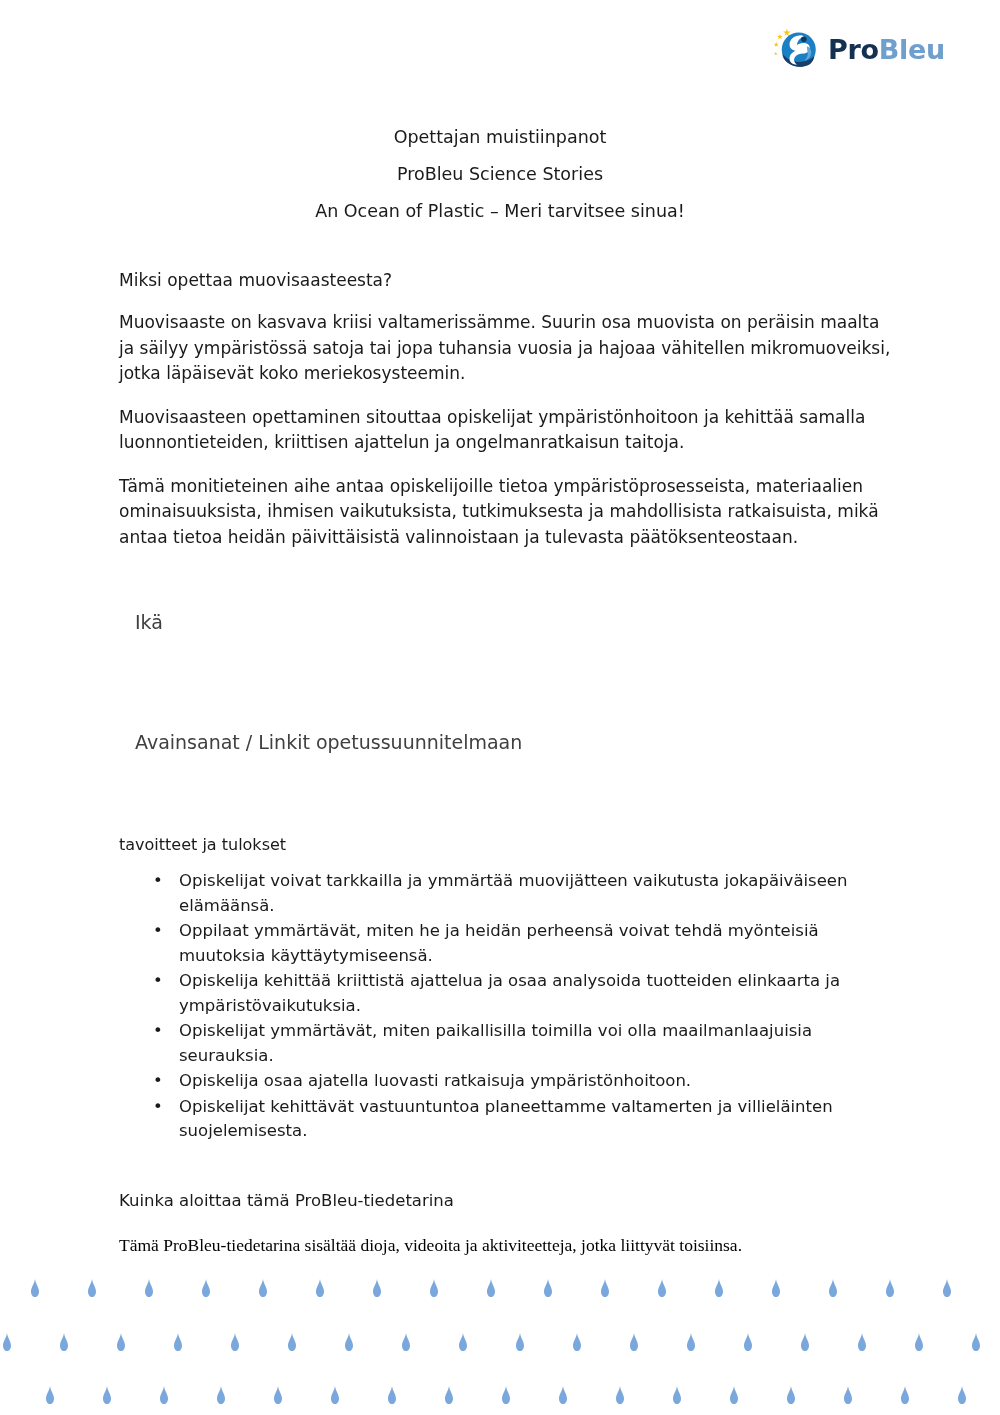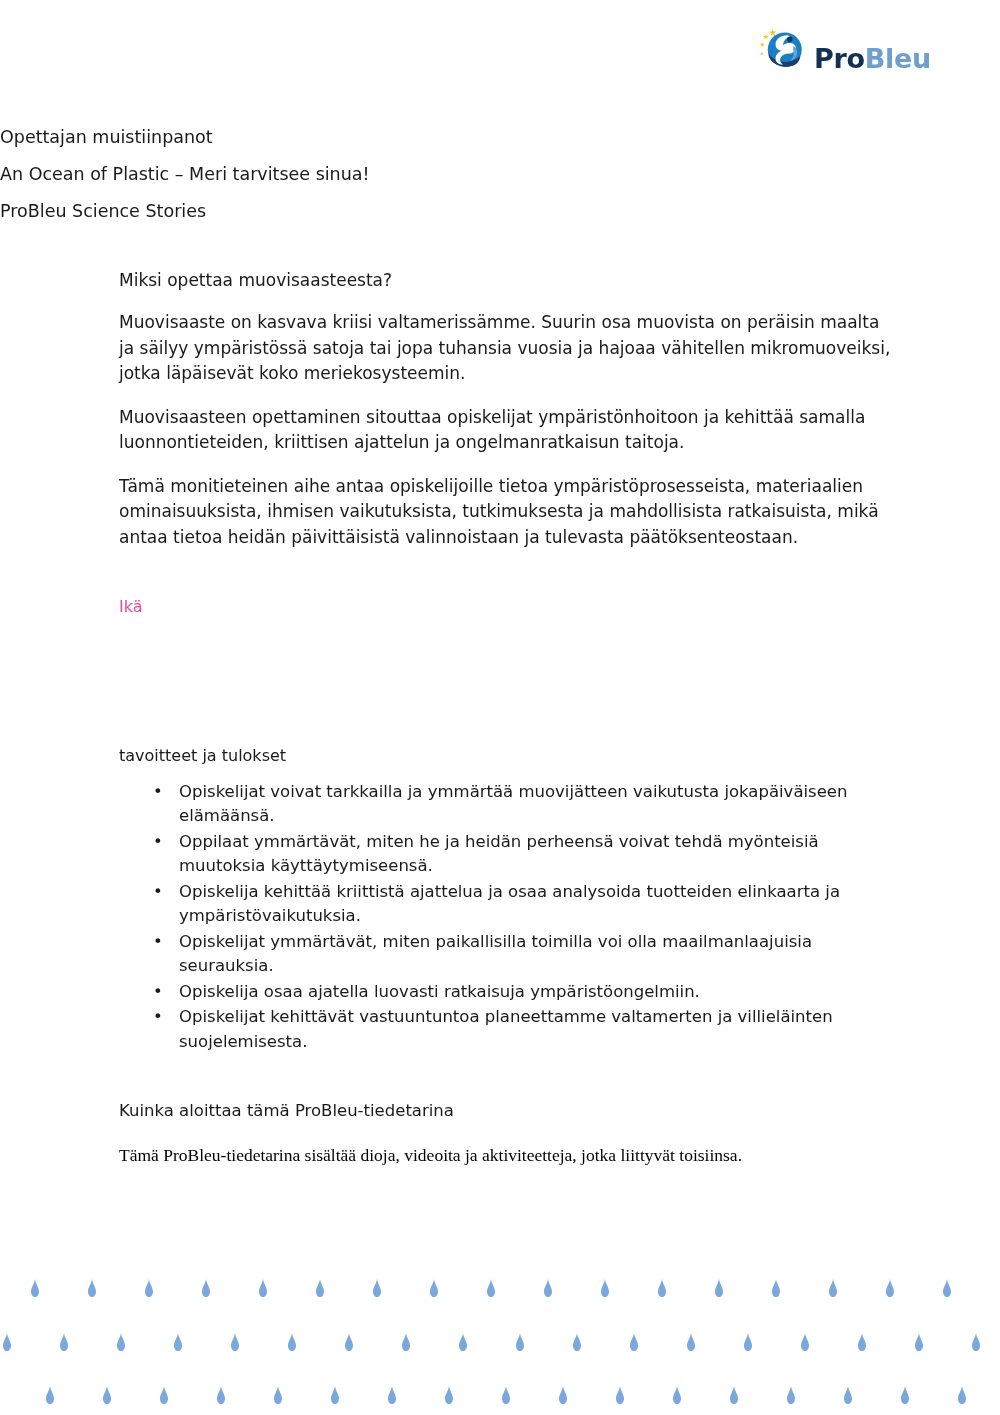--- a/index.html
+++ b/index.html
@@ -13,23 +13,23 @@
     position: relative;
     overflow: hidden;
     font-family: "DejaVu Sans", "Liberation Sans", sans-serif;
     color: #1a1a1a;
   }
 
   
   .doc-header {
     position: absolute;
     top: 26px;
-    right: 69px;
+    right: 55px;
     display: flex;
-    align-items: flex-end;
+    align-items: center;
     gap: 9px;
   }
   .logo-mark {
     width: 46px;
     height: 46px;
     flex: 0 0 46px;
     display: block;
   }
   .logo-word {
     font-size: 27px;
@@ -40,20 +40,21 @@
   }
   .logo-word .w-pro { color: #143152; }
   .logo-word .w-bleu { color: #6f9fcd; }
 
   
   .title-block {
     position: absolute;
     top: 119px;
     left: 0;
     width: 1000px;
+    text-align: center;
   }
   .title-line {
     font-size: 17.5px;
     line-height: 37px;
     color: #1a1a1a;
     font-weight: normal;
   }
 
   
   .content {
@@ -74,24 +75,24 @@
     line-height: 25.5px;
     margin: 8px 0 18px 0;
     color: #1a1a1a;
   }
   .para.last { margin-bottom: 0; }
 
   .gap-lg { height: 44px; }
   .gap-sm { height: 18px; }
 
   .plain {
-    font-size: 16px;
+    font-size: 19px;
     line-height: 25.5px;
-    margin: 0;
-    color: #ec4899;
+    margin: 16px;
+    color: #404040;
   }
 
   
   .obj-head {
     font-size: 16px;
     line-height: 24px;
     margin: 0 0 12px 0;
     color: #1a1a1a;
   }
   ul.obj-list {
@@ -181,49 +182,50 @@
       <circle cx="67" cy="29" r="6" fill="#12365c"></circle>
 
       <path d="M74 44 C80 46, 84 52, 83 60 C82 68, 76 74, 68 76 C74 70, 77 63, 75 56 C74 51, 74 47, 74 44 Z" fill="#5ea9de"></path>
     </g>
   </svg>
   <div class="logo-word"><span class="w-pro">Pro</span><span class="w-bleu">Bleu</span></div>
 </div>
 
 <div class="title-block">
   <div class="title-line">Opettajan muistiinpanot</div>
+  <div class="title-line">ProBleu Science Stories</div>
   <div class="title-line">An Ocean of Plastic – Meri tarvitsee sinua!</div>
-  <div class="title-line">ProBleu Science Stories</div>
 </div>
 
 <div class="content">
 
   <h2 class="sec-head">Miksi opettaa muovisaasteesta?</h2>
   <p class="para">Muovisaaste on kasvava kriisi valtamerissämme. Suurin osa muovista on peräisin maalta ja säilyy ympäristössä satoja tai jopa tuhansia vuosia ja hajoaa vähitellen mikromuoveiksi, jotka läpäisevät koko meriekosysteemin.</p>
   <p class="para">Muovisaasteen opettaminen sitouttaa opiskelijat ympäristönhoitoon ja kehittää samalla luonnontieteiden, kriittisen ajattelun ja ongelmanratkaisun taitoja.</p>
   <p class="para last">Tämä monitieteinen aihe antaa opiskelijoille tietoa ympäristöprosesseista, materiaalien ominaisuuksista, ihmisen vaikutuksista, tutkimuksesta ja mahdollisista ratkaisuista, mikä antaa tietoa heidän päivittäisistä valinnoistaan ja tulevasta päätöksenteostaan.</p>
 
   <div class="gap-lg"></div>
 
   <p class="plain">Ikä</p>
   <div class="gap-sm"></div>
 
   <div class="gap-lg"></div>
 
+  <p class="plain">Avainsanat / Linkit opetussuunnitelmaan</p>
   <div class="gap-sm"></div>
 
   <div class="gap-lg"></div>
 
   <p class="obj-head">tavoitteet ja tulokset</p>
   <ul class="obj-list">
     <li><span class="bullet">•</span><span>Opiskelijat voivat tarkkailla ja ymmärtää muovijätteen vaikutusta jokapäiväiseen elämäänsä.</span></li>
     <li><span class="bullet">•</span><span>Oppilaat ymmärtävät, miten he ja heidän perheensä voivat tehdä myönteisiä muutoksia käyttäytymiseensä.</span></li>
     <li><span class="bullet">•</span><span>Opiskelija kehittää kriittistä ajattelua ja osaa analysoida tuotteiden elinkaarta ja ympäristövaikutuksia.</span></li>
     <li><span class="bullet">•</span><span>Opiskelijat ymmärtävät, miten paikallisilla toimilla voi olla maailmanlaajuisia seurauksia.</span></li>
-    <li><span class="bullet">•</span><span>Opiskelija osaa ajatella luovasti ratkaisuja ympäristöongelmiin.</span></li>
+    <li><span class="bullet">•</span><span>Opiskelija osaa ajatella luovasti ratkaisuja ympäristönhoitoon.</span></li>
     <li><span class="bullet">•</span><span>Opiskelijat kehittävät vastuuntuntoa planeettamme valtamerten ja villieläinten suojelemisesta.</span></li>
   </ul>
 
   <div class="gap-lg"></div>
 
   <p class="serif-head">Kuinka aloittaa tämä ProBleu-tiedetarina</p>
   <p class="serif-para">Tämä ProBleu-tiedetarina sisältää dioja, videoita ja aktiviteetteja, jotka liittyvät toisiinsa.</p>
 
 </div>
 

